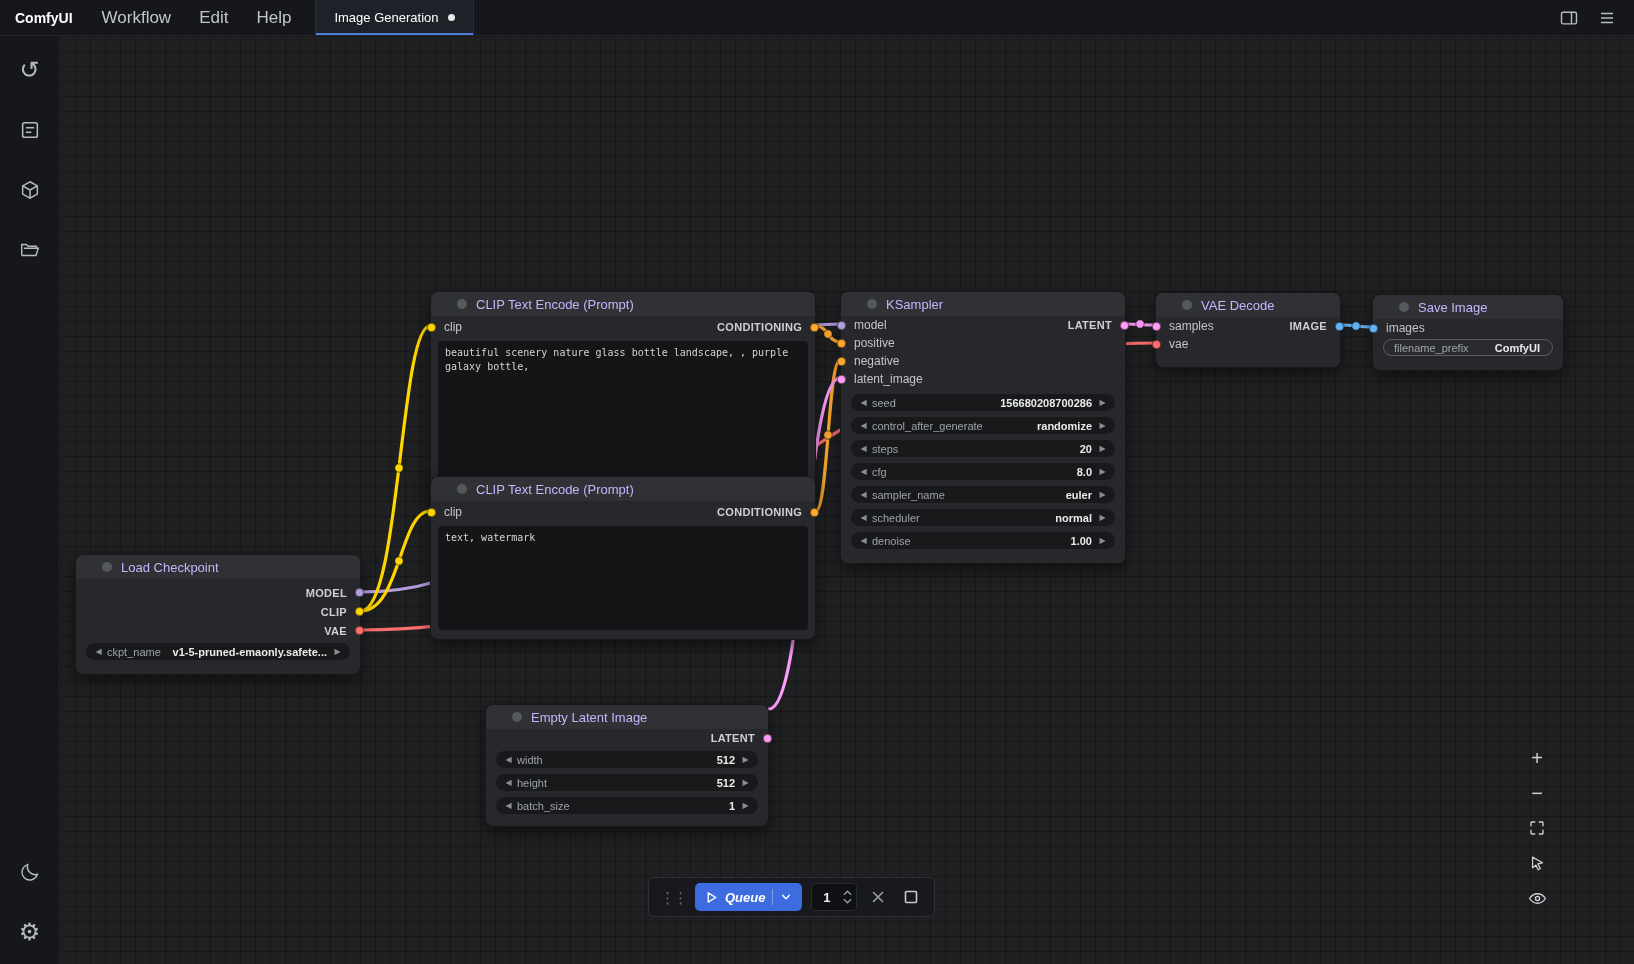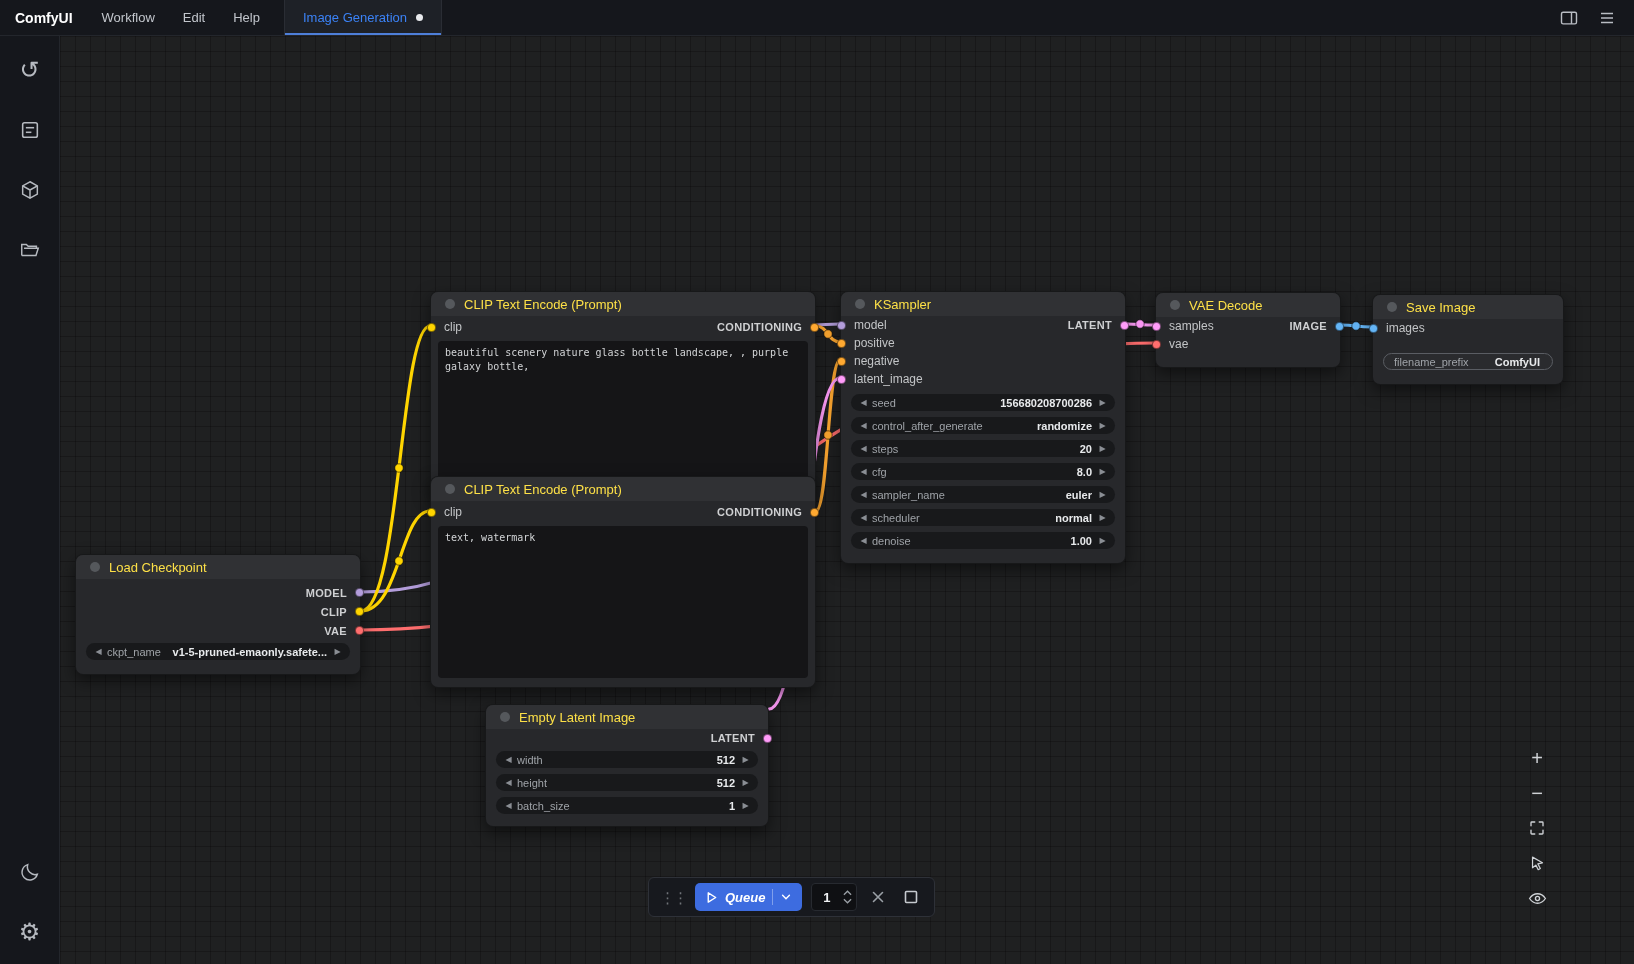--- a/index.html
+++ b/index.html
@@ -3,24 +3,24 @@
 <meta charset="utf-8">
 <style>
   * { box-sizing: border-box; margin: 0; padding: 0; }
   html,body { width:1634px; height:964px; overflow:hidden; background:#1f2021;
     font-family:"Liberation Sans", sans-serif; user-select:none; }
 
   
   .menubar { position:absolute; top:0; left:0; width:1634px; height:36px;
     background:#15171c; border-bottom:1px solid #23262c; display:flex; align-items:stretch; z-index:20; }
   .logo { display:flex; align-items:center; padding:0 15px; color:#ffffff; font-weight:bold; font-size:14px; }
-  .menu-item { display:flex; align-items:center; padding:0 14px; color:#c2c6cc; font-size:13px; cursor:default; }
+  .menu-item { display:flex; align-items:center; padding:0 14px; color:#c2c6cc; font-size:17px; cursor:default; }
   .tabs { display:flex; margin-left:10px; border-left:1px solid #2a2d34; }
   .tab { position:relative; display:flex; align-items:center; gap:9px; padding:0 18px;
-    background:#1e2127; color:#3b82f6; font-size:13px; border-right:1px solid #2a2d34; }
+    background:#1e2127; color:#ffffff; font-size:13px; border-right:1px solid #2a2d34; }
   .tab-underline { position:absolute; left:0; right:0; bottom:0; height:2px; }
   .tab-dot { width:7px; height:7px; border-radius:50%; background:#e8eaed; }
   .menubar-right { margin-left:auto; display:flex; align-items:center; gap:8px; padding-right:12px; }
   .mb-icon { width:30px; height:30px; display:flex; align-items:center; justify-content:center; color:#b9bdc3; }
 
   
   .sidebar { position:absolute; top:36px; left:0; width:60px; bottom:0; background:#15171c;
     border-right:1px solid #23262c; display:flex; flex-direction:column; align-items:center;
     padding:12px 0 10px; z-index:20; }
   .sb-btn { width:44px; height:44px; margin-bottom:16px; display:flex; align-items:center; justify-content:center;
@@ -34,22 +34,22 @@
                       linear-gradient(90deg, rgba(0,0,0,.24) 1px, transparent 1px);
     background-size:15px 15px; z-index:0; }
 
   .links { position:absolute; top:0; left:0; width:1634px; height:964px; z-index:1; pointer-events:none; }
   .links path { fill:none; stroke-width:3.2; stroke-linecap:round; }
   .links circle { stroke:rgba(0,0,0,.55); stroke-width:1; }
 
   
   .node { position:absolute; background:#27282b; border:1px solid rgba(0,0,0,.4); border-radius:8px;
     box-shadow:0 6px 16px rgba(0,0,0,.5); z-index:2; color:#c8c8c8; }
-  .node-header { height:24px; display:flex; align-items:center; gap:9px; padding:0 14px;
-    background:#303134; border-radius:7px 7px 0 0; font-size:13px; color:#fde047; white-space:nowrap; }
+  .node-header { height:24px; display:flex; align-items:center; gap:9px; padding:0 26px;
+    background:#303134; border-radius:7px 7px 0 0; font-size:13px; color:#c4b5fd; white-space:nowrap; }
   .collapse-dot { width:10px; height:10px; border-radius:50%; background:#55585c; flex:0 0 auto; }
   .node-body { padding-top:4px; }
   .slot-row { position:relative; display:flex; align-items:center; justify-content:space-between;
     height:18px; padding:0 13px; }
   .slot-row.tall { height:22px; }
   .slot-row.h19 { height:19px; }
   .in-label { font-size:12px; color:#c3c5c7; }
   .out-label { font-size:11px; font-weight:600; color:#cfd0d2; letter-spacing:.3px; margin-left:auto; }
   .dot { position:absolute; width:9px; height:9px; border-radius:50%; top:50%; margin-top:-4.5px;
     border:1px solid rgba(0,0,0,.5); }
@@ -163,21 +163,21 @@
     <span class="collapse-dot"></span>
     <span>CLIP Text Encode (Prompt)</span>
   </div>
   <div class="node-body" style="padding-top:0;">
     <div class="slot-row tall">
       <span class="dot in" style="background: rgb(255, 213, 0);"></span>
       <span class="in-label">clip</span>
       <span class="out-label">CONDITIONING</span>
       <span class="dot out" style="background: rgb(255, 169, 49);"></span>
     </div>
-    <div class="prompt" style="height:152px;">text, watermark</div>
+    <div class="prompt" style="height:104px;">text, watermark</div>
   </div>
 </div>
 
 <div class="node" style="left:840px; top:291px; width:286px;">
   <div class="node-header">
     <span class="collapse-dot"></span>
     <span>KSampler</span>
   </div>
   <div class="node-body" style="padding-top:0; padding-bottom:8px;">
     <div class="slot-row">
@@ -266,21 +266,21 @@
 <div class="node" style="left:1372px; top:294px; width:192px;">
   <div class="node-header">
     <span class="collapse-dot"></span>
     <span>Save Image</span>
   </div>
   <div class="node-body" style="padding-top:0; padding-bottom:8px;">
     <div class="slot-row">
       <span class="dot in" style="background: rgb(100, 181, 246);"></span>
       <span class="in-label">images</span>
     </div>
-    <div class="widget outlined" style="margin-top:16px;">
+    <div class="widget outlined" style="margin-top:2px;">
       <span class="wlabel">filename_prefix</span>
       <span class="wvalue">ComfyUI</span>
     </div>
   </div>
 </div>
 
 <div class="node" style="left:485px; top:704px; width:284px;">
   <div class="node-header">
     <span class="collapse-dot"></span>
     <span>Empty Latent Image</span>

